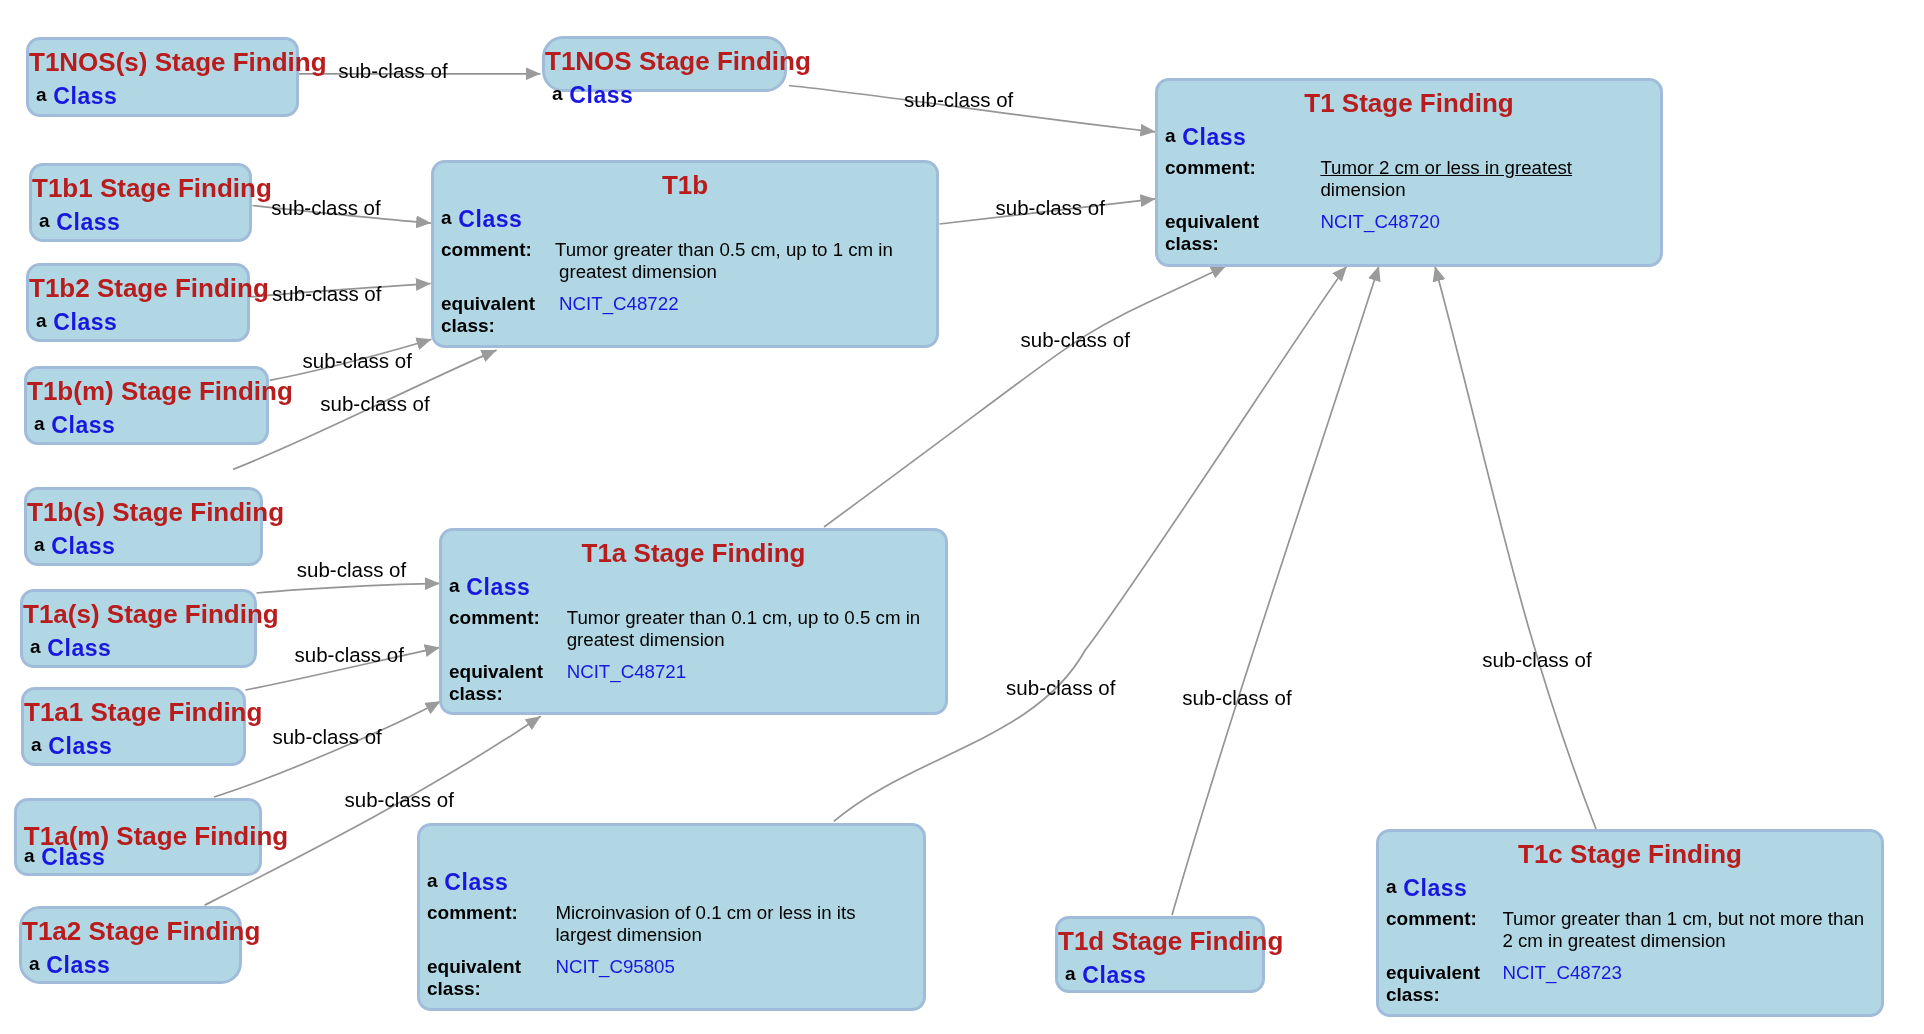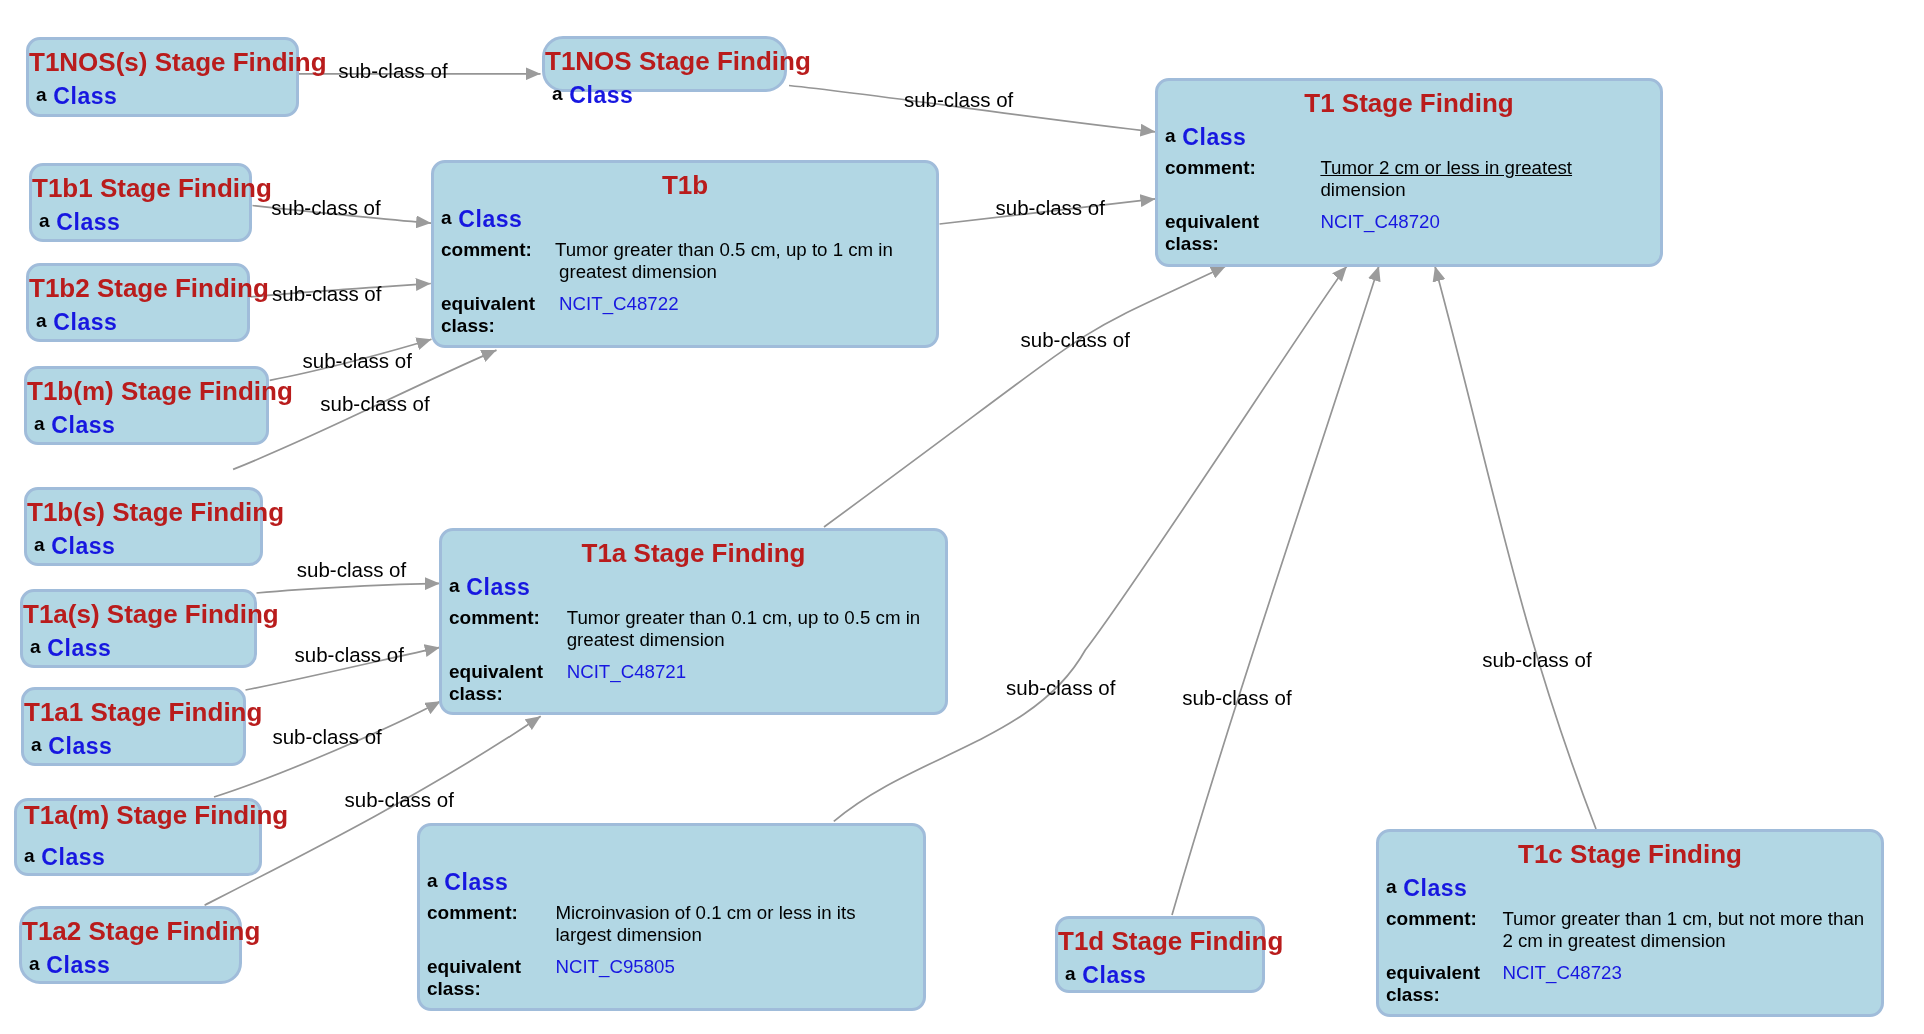--- a/index.html
+++ b/index.html
@@ -124,21 +124,21 @@
   <div class="t title" style="top:8.5px;width:231px;">T1a(s) Stage Finding</div>
   <span class="t k" style="left:7.0px;top:44.9px;">a</span>
   <span class="t klink" style="left:24.3px;top:44.9px;">Class</span>
 </div>
 <div class="node" style="left:21px;top:687px;width:225px;height:79px;">
   <div class="t title" style="top:8.5px;width:219px;">T1a1 Stage Finding</div>
   <span class="t k" style="left:7.0px;top:44.9px;">a</span>
   <span class="t klink" style="left:24.3px;top:44.9px;">Class</span>
 </div>
 <div class="node" style="left:14px;top:798px;width:248px;height:78px;">
-  <div class="t title" style="top:1px;width:278px;">T1a(m) Stage Finding</div>
+  <div class="t title" style="top:22px;width:278px;">T1a(m) Stage Finding</div>
   <span class="t k" style="left:7.0px;top:44.9px;">a</span>
   <span class="t klink" style="left:24.3px;top:44.9px;">Class</span>
 </div>
 <div class="node" style="left:19px;top:906px;width:223px;height:78px;border-radius:21px;">
   <div class="t title" style="top:8.5px;width:217px;">T1a2 Stage Finding</div>
   <span class="t k" style="left:7.0px;top:44.9px;">a</span>
   <span class="t klink" style="left:24.3px;top:44.9px;">Class</span>
 </div>
 <div class="node" style="left:1055px;top:916px;width:210px;height:77px;">
   <div class="t title" style="top:8.5px;width:204px;">T1d Stage Finding</div>

